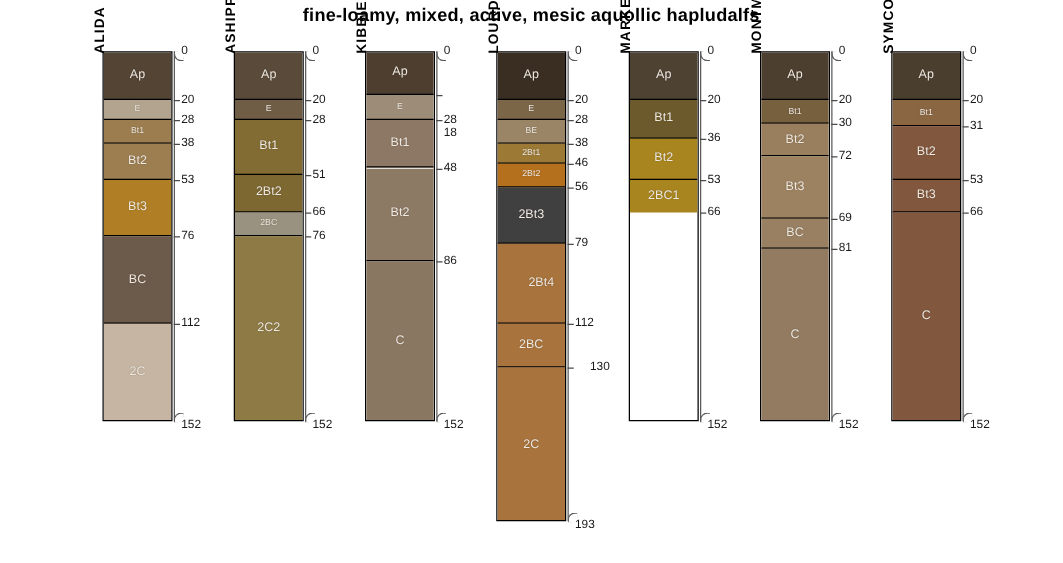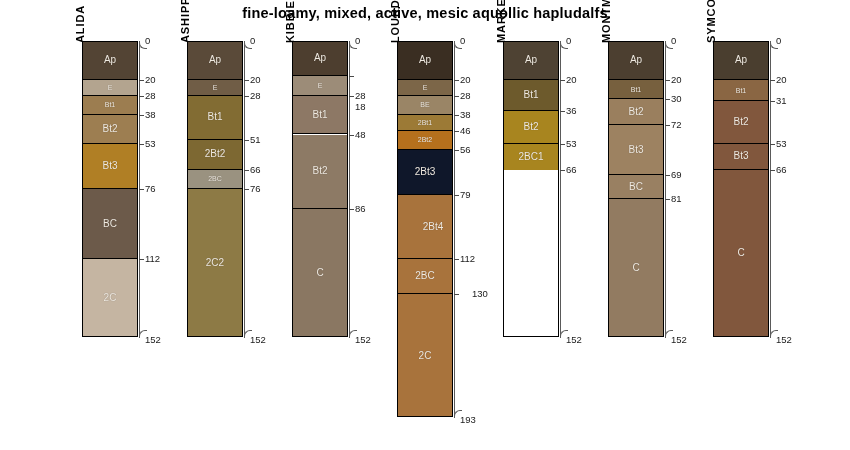--- a/index.html
+++ b/index.html
@@ -222,21 +222,21 @@
         </div>
         <div class="horizon" style="top: 53.544px; height: 19.48px; background: rgb(154, 133, 102);">
           <span class="horizon-label" style="font-size: 7px;">BE</span>
         </div>
         <div class="horizon" style="top: 73.024px; height: 15.584px; background: rgb(156, 122, 54);">
           <span class="horizon-label" style="font-size: 7px;">2Bt1</span>
         </div>
         <div class="horizon" style="top: 88.608px; height: 19.48px; background: rgb(181, 112, 29);">
           <span class="horizon-label" style="font-size: 7px;">2Bt2</span>
         </div>
-        <div class="horizon" style="top: 108.088px; height: 44.804px; background: #0f172a;">
+        <div class="horizon" style="top: 108.088px; height: 44.804px; background: #404040;">
           <span class="horizon-label" style="font-size: 10px;">2Bt3</span>
         </div>
         <div class="horizon" style="top: 152.892px; height: 64.284px; background: rgb(168, 115, 60);">
           <span class="horizon-label" style="font-size: 10px; margin-left: 16px;">2Bt4</span>
         </div>
         <div class="horizon" style="top: 217.176px; height: 35.064px; background: rgb(168, 115, 60);">
           <span class="horizon-label" style="font-size: 10px;">2BC</span>
         </div>
         <div class="horizon" style="top: 252.24px; height: 122.724px; background: rgb(168, 115, 60); border-bottom: none;">
           <span class="horizon-label" style="font-size: 10px;">2C</span>

